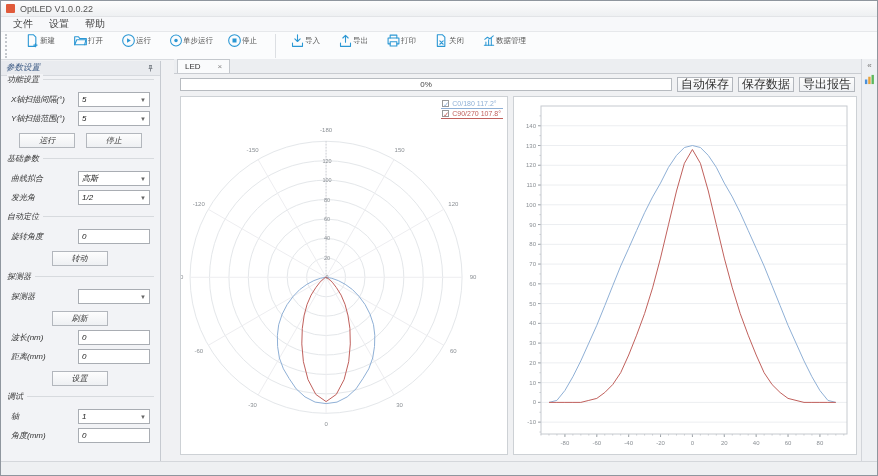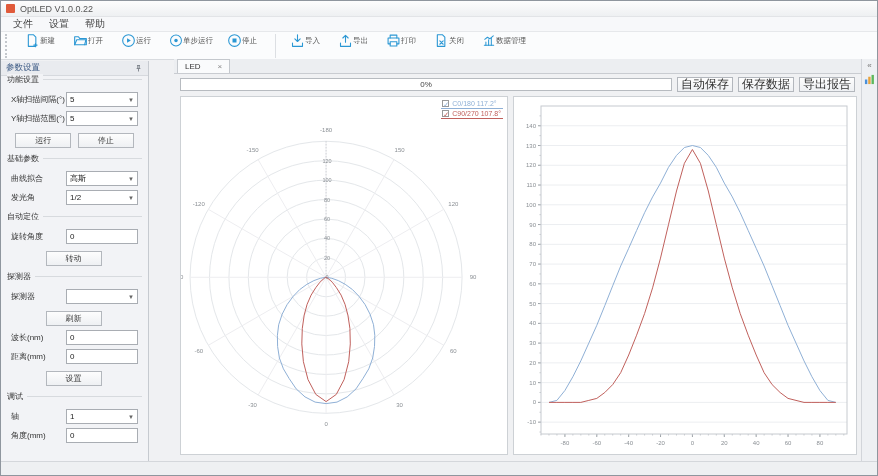--- a/index.html
+++ b/index.html
@@ -17,21 +17,21 @@
   
   .toolbar { height:28px; background:#fbfcfd; border-bottom:1px solid #d8dbdf; display:flex; align-items:flex-start; padding:1px 4px 0 2px; gap:14px; }
   .grip { width:4px; height:24px; border-left:2px dotted #c3c7cc; margin:1px 2px 0 2px; }
   .tool { display:flex; flex-direction:row; align-items:center; width:34px; color:#2a97d4; }
   .tool.wide { width:44px; }
   .tool svg { width:15px; height:15px; stroke:#2a97d4; fill:none; stroke-width:1.3; stroke-linecap:round; stroke-linejoin:round; }
   .tool .tlabel { font-size:7.5px; color:#555; white-space:nowrap; line-height:9px;}
   .tsep { width:1px; height:24px; background:#dcdfe3; margin-top:1px; }
 
   
-  .sidebar { position:absolute; left:0; top:60px; width:148px; bottom:14px; background:#f2f3f6; border-right:1px solid #c6cad0; overflow:hidden; }
+  .sidebar { position:absolute; left:0; top:60px; width:160px; bottom:14px; background:#f2f3f6; border-right:1px solid #c6cad0; overflow:hidden;font-style:italic; }
   .side-header { height:15px; background:#e9ebef; border-bottom:1px solid #d6d9de; display:flex; align-items:center; justify-content:space-between; padding:0 5px; font-size:8.5px; color:#3c5a84; }
   .side-header svg { width:9px; height:9px; stroke:#7a8088; fill:none; stroke-width:1.2; }
   .group { margin:3px 6px 0 6px; border-top:1px solid #d7dade; position:relative; padding:8px 2px 4px 2px; }
   .group-title { position:absolute; top:-6px; left:0; background:#f2f3f6; padding-right:4px; font-size:8px; color:#333; }
   .frow { display:flex; align-items:center; justify-content:space-between; margin:4px 2px; height:15px; }
   .flabel { font-size:8px; color:#333; white-space:nowrap; }
   .ctrl { width:72px; height:15px; border:1px solid #a9adb3; background:#fff; font-size:8px; color:#222; display:flex; align-items:center; padding:0 3px; }
   .select { justify-content:space-between; }
   .select .arrow { font-size:6px; color:#666; }
   .btnrow { display:flex; justify-content:space-evenly; margin:7px 0 3px 0; }

